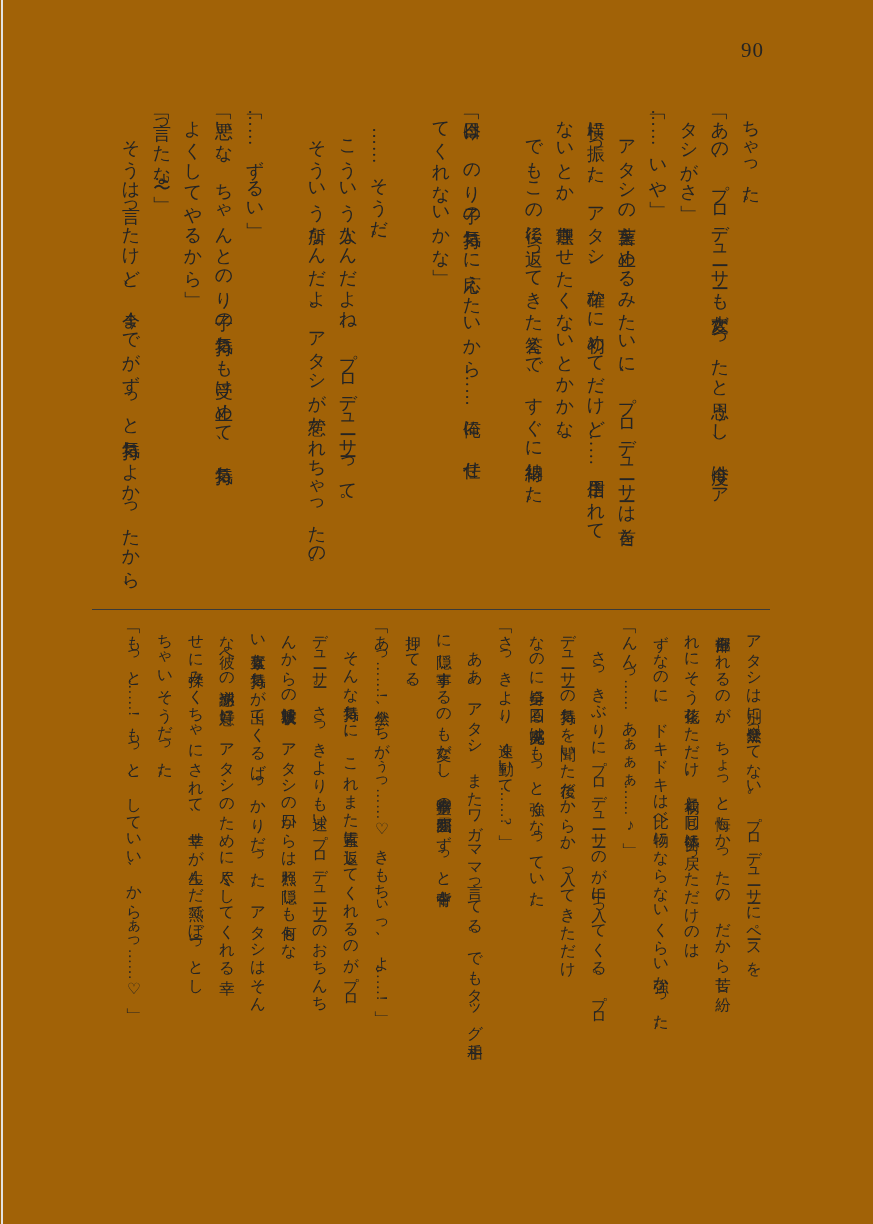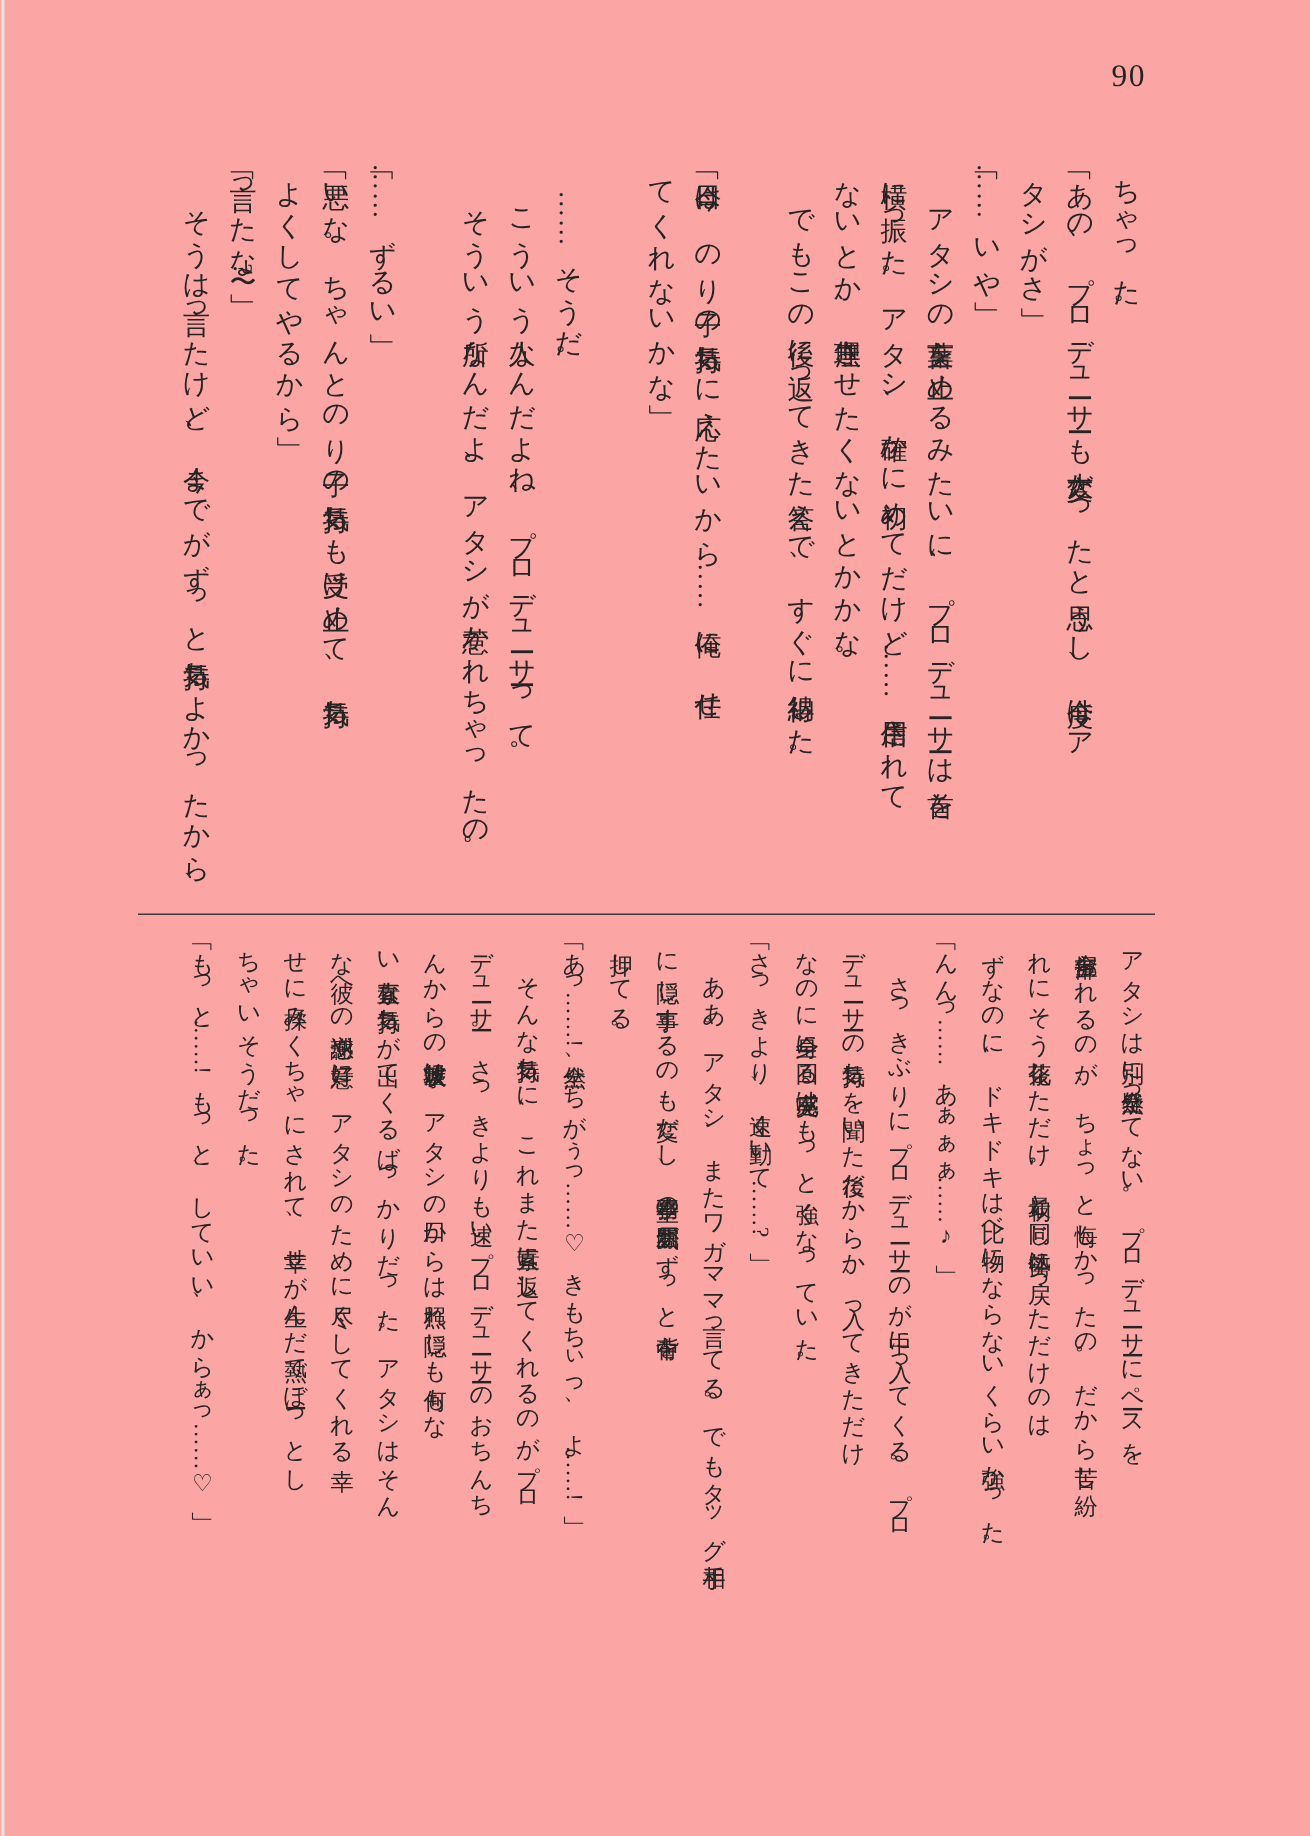--- a/index.html
+++ b/index.html
@@ -58,21 +58,21 @@
     width: 678px;
     height: 0;
     border: none;
     border-top: 1.7px solid #3a3a3a;
     margin: 0;
   }
 </style>
 </head>
 <body>
 
-<div class="page" style="background: #fca5a5; color: rgb(36, 36, 36);">
+<div class="page" style="background: #a16207; color: rgb(36, 36, 36);">
   <div class="scan-edge"></div>
 
   <div class="page-number">90</div>
 
   <div class="vtext vtext-top">
       <p>ちゃった。</p>
       <p>「あの、プロデューサーも大変だったと思うし、今度はア</p>
       <p>タシがさ」</p>
       <p>「……いや」</p>
       <p>　アタシの言葉を止めるみたいに、プロデューサーは首を</p>

